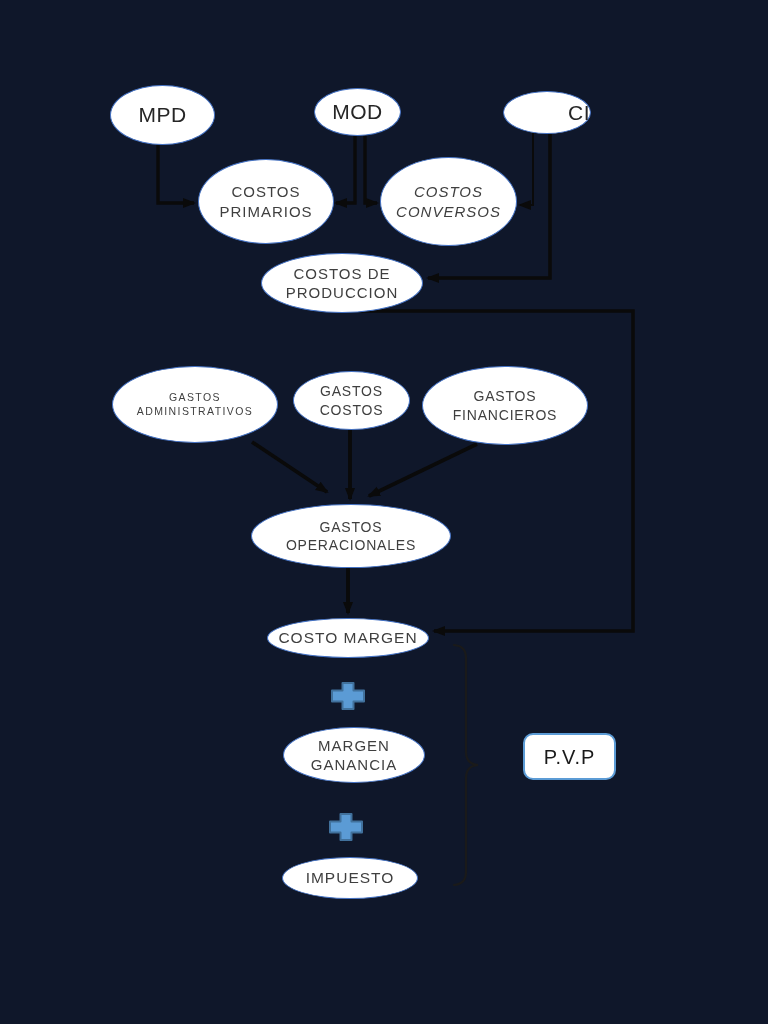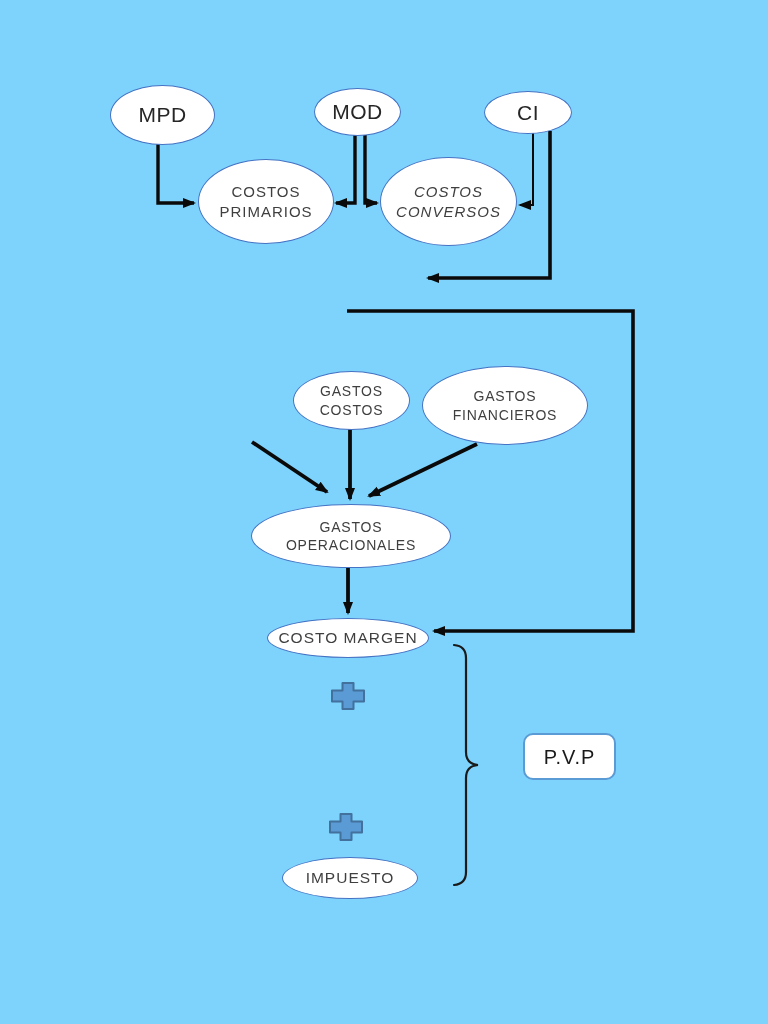--- a/index.html
+++ b/index.html
@@ -5,21 +5,21 @@
   html, body {
     margin: 0;
     padding: 0;
     background: #ffffff;
     font-family: "Liberation Sans", sans-serif;
   }
   #page {
     position: relative;
     width: 768px;
     height: 1024px;
-    background: #7dd3fc;
+    background: #0f172a;
     overflow: hidden;
   }
   #connector-layer {
     position: absolute;
     left: 0; top: 0;
     width: 768px; height: 1024px;
   }
   .node {
     position: absolute;
     display: flex;
@@ -45,21 +45,21 @@
   .totalcap span { font-size: 15.5px; letter-spacing: 1px; }
   .pvp-box {
     border: 2px solid #5B9BD5;
     border-radius: 10px;
   }
   .pvp-box span { font-size: 20px; letter-spacing: 1px; color: #1a1a1a; }
 
   
   #node-mpd                    { left: 110px; top:  85px; width: 105px; height: 60px; }
   #node-mod                    { left: 314px; top:  88px; width:  87px; height: 48px; }
-  #node-ci                     { left: 484px; top:  91px; width:  88px; height: 43px; }
+  #node-ci                     { left: 503px; top:  91px; width:  88px; height: 43px; justify-content: flex-end; }
   #node-costos-primarios       { left: 198px; top: 159px; width: 136px; height: 85px; }
   #node-costos-conversos       { left: 380px; top: 157px; width: 137px; height: 89px; font-style: italic; }
   #node-costos-produccion      { left: 261px; top: 253px; width: 162px; height: 60px; }
   #node-gastos-administrativos { left: 112px; top: 366px; width: 166px; height: 77px; }
   #node-gastos-ventas          { left: 293px; top: 371px; width: 117px; height: 59px; }
   #node-gastos-financieros     { left: 422px; top: 366px; width: 166px; height: 79px; }
   #node-gastos-operacionales   { left: 251px; top: 504px; width: 200px; height: 64px; }
   #node-costo-total            { left: 267px; top: 618px; width: 162px; height: 40px; }
   #node-margen-ganancia        { left: 283px; top: 727px; width: 142px; height: 56px; }
   #node-impuesto               { left: 282px; top: 857px; width: 136px; height: 42px; }
@@ -113,35 +113,44 @@
     <span>CI</span>
   </div>
 
   <div class="node ellipse midcap" id="node-costos-primarios">
     <span style="width:110px">COSTOS PRIMARIOS</span>
   </div>
   <div class="node ellipse midcap" id="node-costos-conversos">
     <span style="width:115px">COSTOS CONVERSOS</span>
   </div>
 
+  <div class="node ellipse midcap" id="node-costos-produccion">
+    <span style="width:120px">COSTOS DE PRODUCCION</span>
+  </div>
 
+  <div class="node ellipse smallcap" id="node-gastos-administrativos">
+    <span style="width:150px">GASTOS ADMINISTRATIVOS</span>
+  </div>
   <div class="node ellipse medcap" id="node-gastos-ventas">
     <span style="width:80px">GASTOS COSTOS</span>
   </div>
   <div class="node ellipse medcap" id="node-gastos-financieros">
     <span style="width:130px">GASTOS FINANCIEROS</span>
   </div>
 
   <div class="node ellipse medcap" id="node-gastos-operacionales">
     <span style="width:150px">GASTOS OPERACIONALES</span>
   </div>
 
   <div class="node ellipse totalcap" id="node-costo-total">
     <span style="white-space:nowrap">COSTO MARGEN</span>
   </div>
+  <div class="node ellipse midcap" id="node-margen-ganancia">
+    <span style="width:100px">MARGEN GANANCIA</span>
+  </div>
   <div class="node ellipse totalcap" id="node-impuesto">
     <span style="white-space:nowrap">IMPUESTO</span>
   </div>
 
   <div class="node pvp-box" id="node-pvp">
     <span>P.V.P</span>
   </div>
 
 </div>
 

